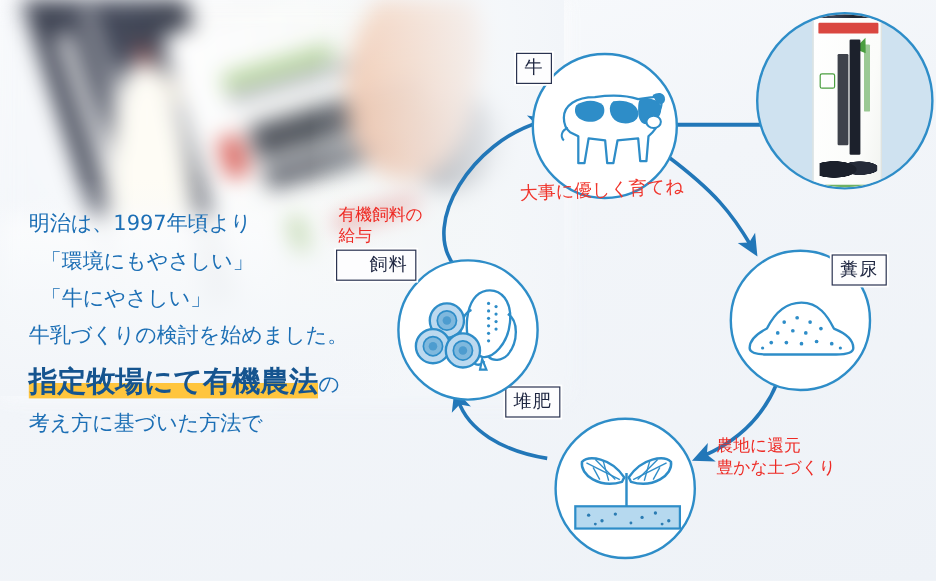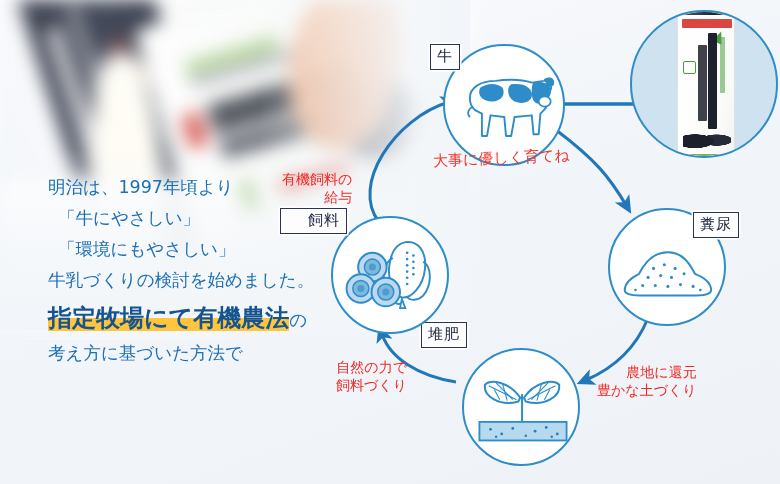--- a/index.html
+++ b/index.html
@@ -49,21 +49,21 @@
             border-radius:50% 40% 45% 55%;transform:rotate(12deg);opacity:.95;}
   .glass{position:absolute;left:0px;top:180px;width:230px;height:250px;
             background:linear-gradient(180deg,rgba(255,255,255,.95),rgba(248,250,253,.75));
             border-radius:16px;filter:blur(2px);}
   .bgfade{position:absolute;left:0;top:0;width:470px;height:330px;
             background:linear-gradient(180deg,rgba(244,247,250,0) 45%,rgba(244,247,250,.85) 78%,#f2f5f9 100%);}
   .bgfade-r{position:absolute;left:0;top:0;width:470px;height:330px;
             background:linear-gradient(90deg,rgba(244,247,250,0) 55%,rgba(244,247,250,.9) 88%,#f2f5f9 100%);}
 
   
-  .copy{position:absolute;left:24px;top:172px;width:300px;z-index:40;margin-left:24px;}
+  .copy{position:absolute;left:24px;top:172px;width:300px;z-index:40;}
   .copy .ln{font-size:17.5px;line-height:31px;color:#1c6fb5;white-space:nowrap;
             font-family:"DejaVu Sans","Liberation Sans",sans-serif;}
   .copy .ln.indent{padding-left:10px;}
   .hl-line{position:relative;margin-top:6px;white-space:nowrap;}
   .hl-line .mark{background:linear-gradient(180deg,rgba(255,255,255,0) 52%,#ffc53d 52%,#ffc53d 100%);
             font-weight:bold;color:#15548f;font-size:24px;}
   .hl-line .tail{font-size:17.5px;color:#1c6fb5;}
   .copy .ln.after{margin-top:4px;}
 
   
@@ -72,21 +72,21 @@
 
   .node{position:absolute;border-radius:50%;background:#fff;
         border:2.2px solid #2e8dc8;box-sizing:border-box;}
 
   .boxlab{position:absolute;border:1.6px solid #2a3350;background:#fdfdfe;
         color:#1d2540;font-size:15px;line-height:1;padding:4px 6px 5px;
         font-family:"DejaVu Sans","Liberation Sans",sans-serif;letter-spacing:1px;
         box-shadow:0 0 0 1.5px #fff;}
 
   .redlab{position:absolute;color:#ee2a24;font-size:14px;line-height:18px;
-        font-family:"DejaVu Sans","Liberation Sans",sans-serif;white-space:nowrap;text-align:right;}
+        font-family:"DejaVu Sans","Liberation Sans",sans-serif;white-space:nowrap;}
 
   .center-title{position:absolute;left:447px;top:212px;width:150px;text-align:center;
         color:#212c45;font-weight:bold;font-size:22px;line-height:30px;letter-spacing:1px;
         font-family:"DejaVu Sans","Liberation Sans",sans-serif;}
 
   .hand-red{position:absolute;color:#f0352c;font-size:15px;white-space:nowrap;
         font-family:"DejaVu Sans","Liberation Sans",sans-serif;}
 
   
   .milkcircle{position:absolute;left:630px;top:10px;width:148px;height:148px;border-radius:50%;
@@ -134,22 +134,22 @@
     <div class="milkhole"></div>
     <div class="milkpour"></div>
     <div class="hand"></div>
     <div class="glass"></div>
   </div>
   <div class="bgfade"></div>
   <div class="bgfade-r"></div>
 
   <div class="copy">
     <div class="ln">明治は、1997年頃より</div>
+    <div class="ln indent">「環境にもやさしい」</div>
     <div class="ln indent">「牛にやさしい」</div>
-    <div class="ln indent">「環境にもやさしい」</div>
     <div class="ln">牛乳づくりの検討を始めました。</div>
     <div class="hl-line">
       <span class="mark">指定牧場にて有機農法</span><span class="tail">の</span>
     </div>
     <div class="ln after">考え方に基づいた方法で</div>
   </div>
 
   <div class="diagram">
 
     <svg class="flow" viewBox="0 0 780 484">
@@ -294,21 +294,17 @@
       <div>有機飼料の</div>
       <div>給与</div>
     </div>
 
 
     <div class="redlab" style="left:597px;top:363px;">
       <div>農地に還元</div>
       <div>豊かな土づくり</div>
     </div>
 
-    <div class="redlab" style="left:336px;top:358px;">
-      <div>自然の力で</div>
-      <div>飼料づくり</div>
-    </div>
 
     <div class="hand-red" style="left:433px;top:149px;transform:rotate(-2.5deg);">大事に優しく育てね</div>
 
   </div>
 </div>
 
 </body></html>

